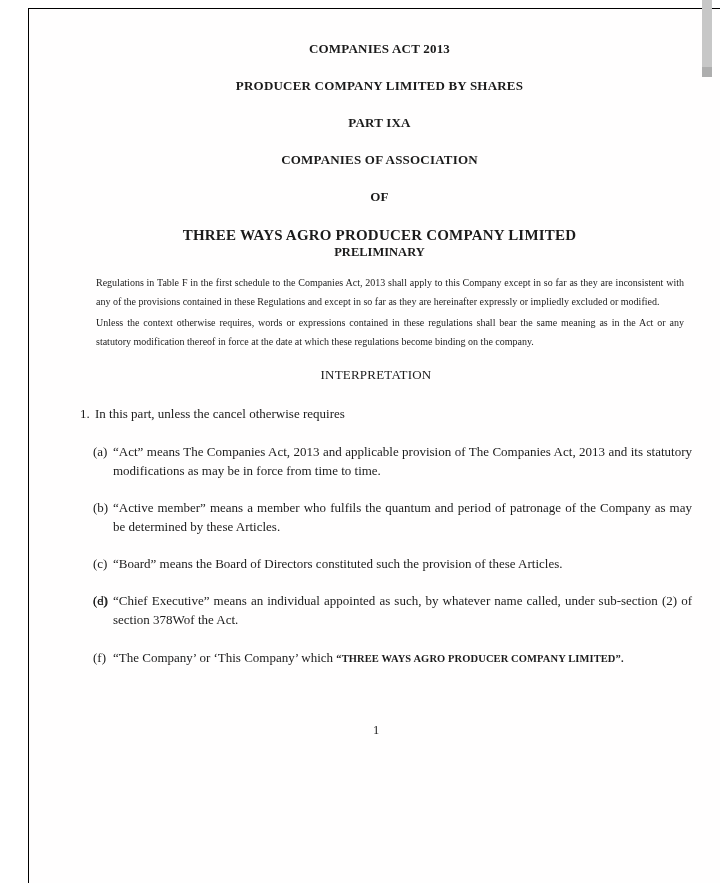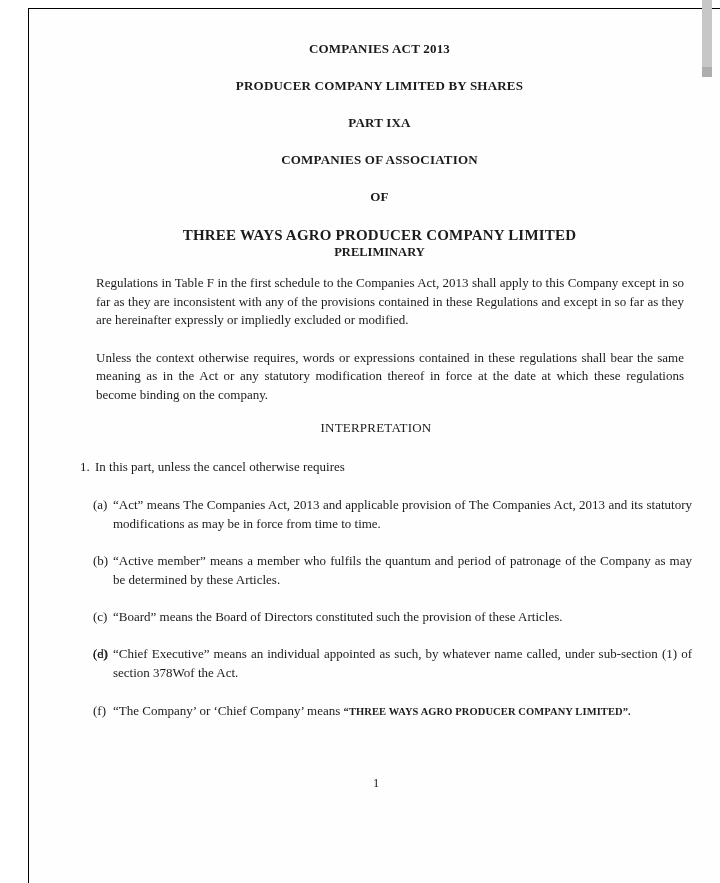--- a/index.html
+++ b/index.html
@@ -45,26 +45,26 @@
     font-weight: bold;
     font-size: 12.5px;
     line-height: 13px;
     margin-top: 2px;
   }
 
   
   .para {
     margin-left: 67px;
     margin-right: 39px;
-    font-size: 13px;
+    font-size: 10px;
     line-height: 18.5px;
     text-align: justify;
   }
   .para-1 { margin-top: 15px; }
-  .para-2 { margin-top: 19px; }
+  .para-2 { margin-top: 3px; }
 
   .interp {
     text-align: center;
     font-weight: normal;
     font-size: 13px;
     line-height: 13px;
     margin-top: 17px;
     letter-spacing: 0.2px;
   }
 
@@ -165,26 +165,26 @@
       <span class="label">(c)</span>
       <span>“Board” means the Board of Directors constituted such the provision of these Articles.</span>
     </div>
 
     <div class="def">
       <span class="label">(d)</span>
     </div>
 
     <div class="def def-e">
       <span class="label">(e)</span>
-      <span>“Chief Executive” means an individual appointed as such, by whatever name called, under sub-section (1) of section 378Wof the Act.</span>
+      <span>“Chief Executive” means an individual appointed as such, by whatever name called, under sub-section (2) of section 378Wof the Act.</span>
     </div>
 
     <div class="def def-f">
       <span class="label">(f)</span>
-      <span>“The Company’ or ‘Chief Company’ means </span><span class="def-bold">“THREE WAYS AGRO PRODUCER COMPANY LIMITED”.</span>
+      <span>“The Company’ or ‘This Company’ which </span><span class="def-bold">“THREE WAYS AGRO PRODUCER COMPANY LIMITED”.</span>
     </div>
 
     <div class="page-num">1</div>
 
   </div>
 
   <div class="scrollbar"></div>
   <div class="scroll-thumb">
     <div class="scroll-thumb-end"></div>
   </div>

